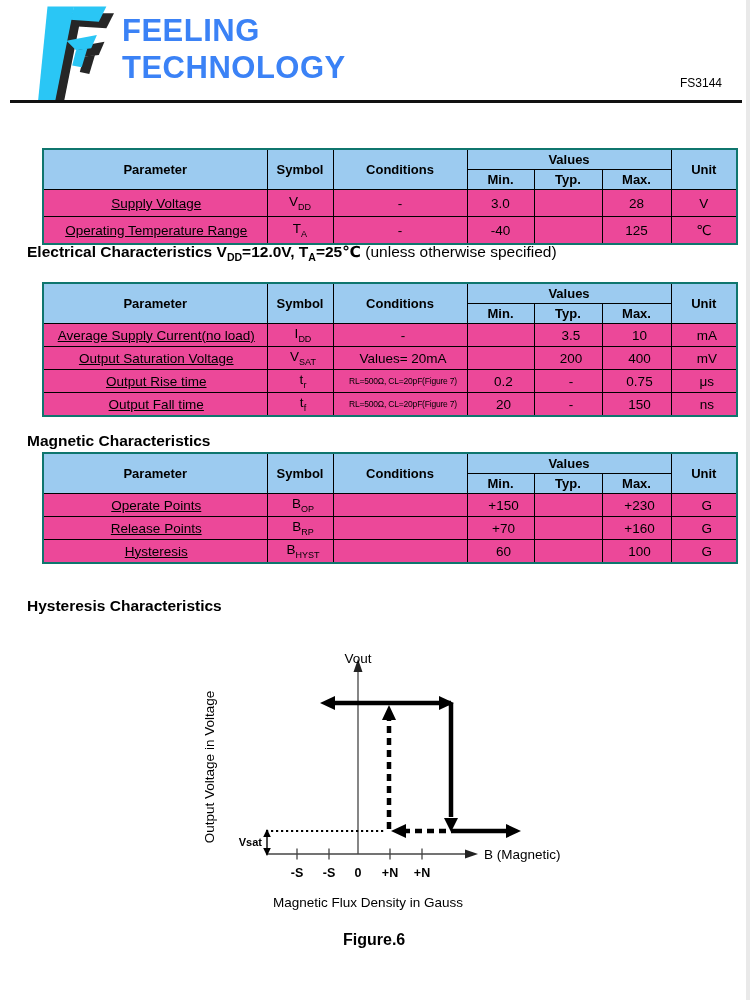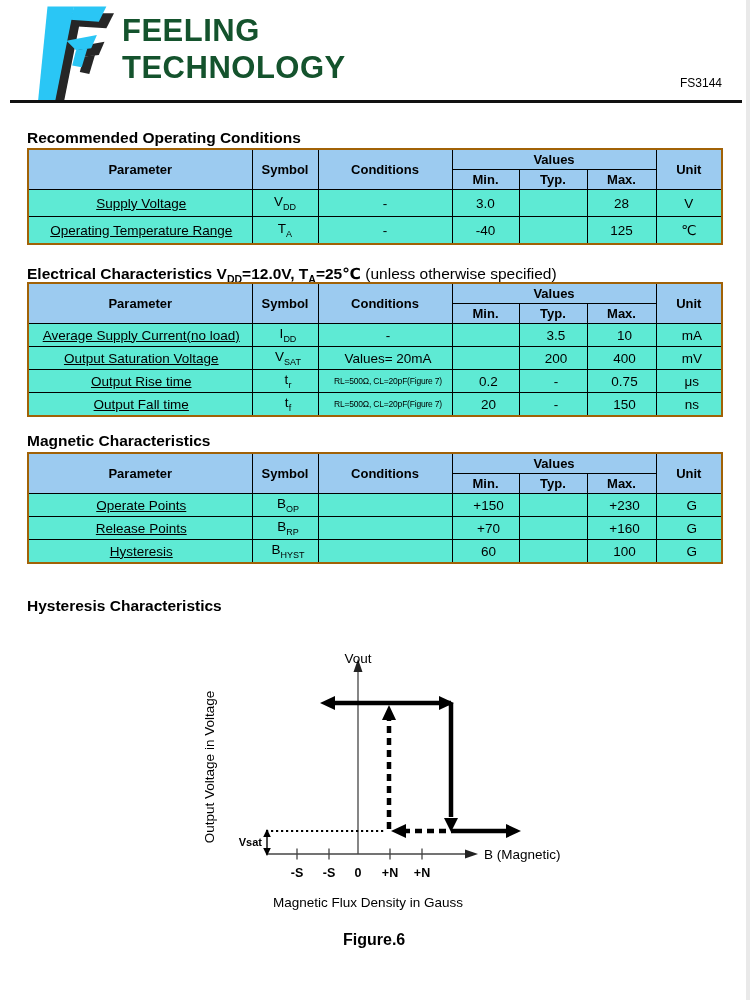--- a/index.html
+++ b/index.html
@@ -12,22 +12,22 @@
   .brand{position:absolute;left:122px;top:12px;font-weight:bold;font-size:31px;line-height:37px;letter-spacing:0.5px;}
   .partnum{position:absolute;left:520px;top:76px;width:202px;text-align:right;font-size:12px;}
   .rule{position:absolute;left:10px;top:100px;width:732px;height:3px;background:#111;}
 
   
   h2.sec{position:absolute;left:27px;margin:0;font-size:15.5px;font-weight:bold;white-space:nowrap;}
   h2.sec .light{font-weight:400;}
   sub{font-size:68%;}
 
   
-  table.spec{position:absolute;left:27px;width:694px;border-collapse:collapse;table-layout:fixed;
-             border:2px solid #a16207;background:#5eead4;}
+  table.spec{position:absolute;left:42px;width:694px;border-collapse:collapse;table-layout:fixed;
+             border:2px solid #0f766e;background:#ec4899;}
   .spec th{background:#9CCBF0;border:1px solid #000;font-weight:bold;font-size:13px;padding:0;height:19px;}
   .spec td{border:1px solid #000;font-size:13.5px;text-align:center;padding:0 2px;white-space:nowrap;overflow:hidden;}
   .t1 td{height:26px;}
   .t2 td,.t3 td{height:22px;padding-left:8px;}
   .c-param{text-align:left;padding-left:4px !important;text-decoration:underline;}
   td.small{font-size:8.5px;letter-spacing:-0.2px;text-align:center;}
   .spec td sub{font-size:9px;}
 
   
   .graph{position:absolute;left:190px;top:645px;}
@@ -47,28 +47,27 @@
       <polygon points="30,36 62,30 56,44 40,46"></polygon>
       <polygon points="40,46 52,44 46,64 36,62"></polygon>
     </g>
     <g fill="#2AC6F5">
       <polygon points="10,0 38,0 18,100 0,100"></polygon>
       <polygon points="38,0 72,0 64,16 34,14"></polygon>
       <polygon points="30,36 62,30 56,44 40,46"></polygon>
       <polygon points="40,46 52,44 46,64 36,62"></polygon>
     </g>
   </svg>
-  <div class="brand" style="color:#14532d">
+  <div class="brand" style="color:#3b82f6">
     <div>FEELING</div>
     <div>TECHNOLOGY</div>
   </div>
   <div class="partnum">FS3144</div>
   <div class="rule"></div>
 
-  <h2 class="sec" style="top:129px"><span>Recommended Operating Conditions</span></h2>
   <table class="spec t1" style="top:148px">
     <colgroup>
         <col style="width:224px">
         <col style="width:66px">
         <col style="width:134px">
       <col style="width:67px">
         <col style="width:68px">
         <col style="width:69px">
         <col style="width:66px">
       </colgroup>
@@ -101,21 +100,21 @@
           <td class="c-sym"><span>T</span><sub>A</sub></td>
           <td class="c-cond">-</td>
           <td class="c-val">-40</td>
           <td class="c-val"></td>
           <td class="c-val">125</td>
           <td class="c-val">℃</td>
         </tr>
       </tbody>
   </table>
 
-  <h2 class="sec" style="top:265px"><span>Electrical Characteristics V</span><sub>DD</sub><span>=12.0V, T</span><sub>A</sub><span>=25℃</span><span class="light"> (unless otherwise specified)</span></h2>
+  <h2 class="sec" style="top:243px"><span>Electrical Characteristics V</span><sub>DD</sub><span>=12.0V, T</span><sub>A</sub><span>=25℃</span><span class="light"> (unless otherwise specified)</span></h2>
   <table class="spec t2" style="top:282px">
     <colgroup>
         <col style="width:224px">
         <col style="width:66px">
         <col style="width:134px">
       <col style="width:67px">
         <col style="width:68px">
         <col style="width:69px">
         <col style="width:66px">
       </colgroup>

